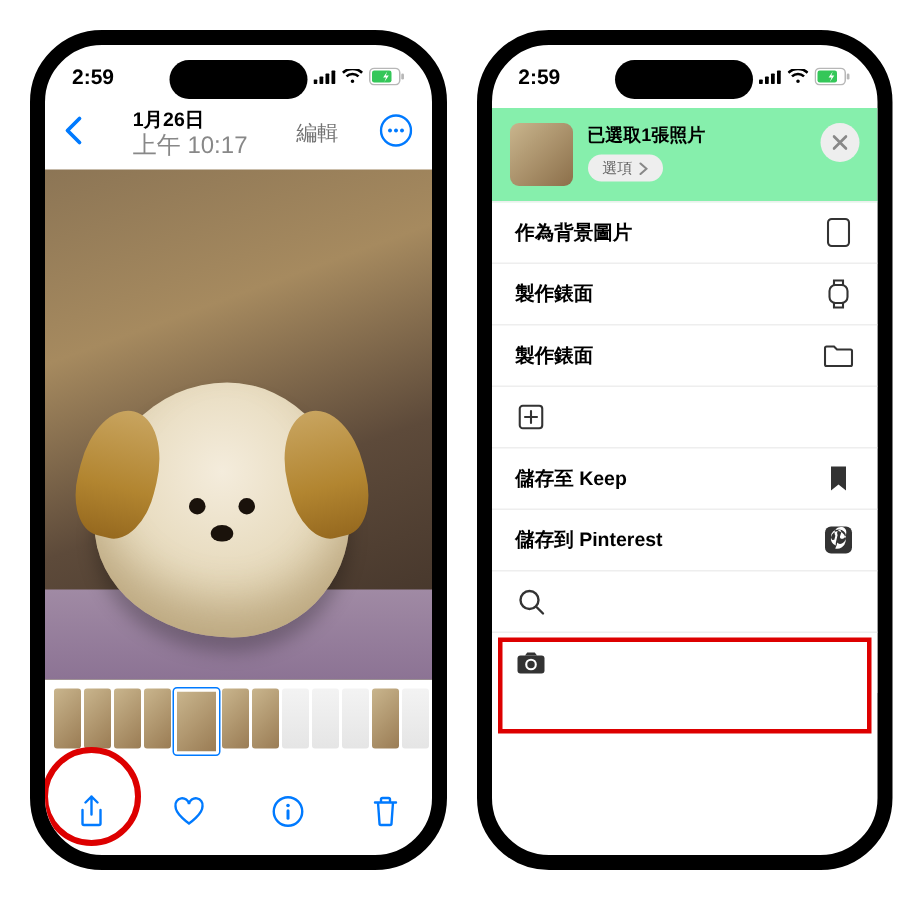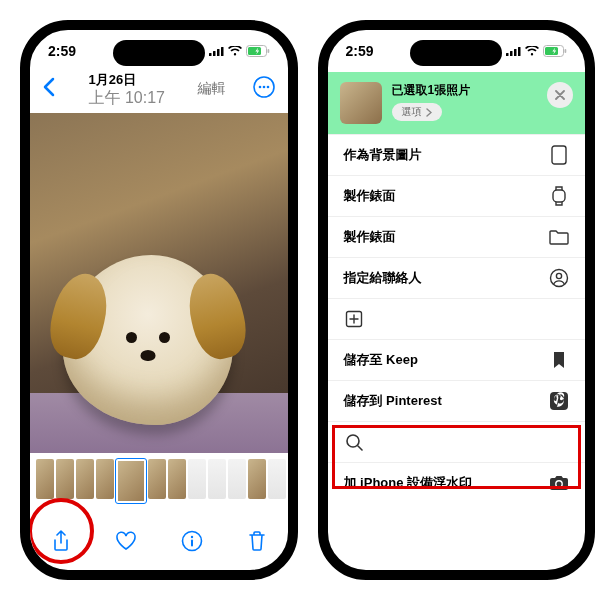--- a/index.html
+++ b/index.html
@@ -333,30 +333,20 @@
       </div>
       <div class="action-row">
         <span>製作錶面</span>
         <span class="action-icon">
           <svg width="20" height="16" viewBox="0 0 20 16">
             <path d="M2 2h5l2 2h9a1 1 0 011 1v9a1 1 0 01-1 1H2a1 1 0 01-1-1V3a1 1 0 011-1z" fill="none" stroke="#333" stroke-width="1.4"></path>
           </svg>
         </span>
       </div>
       <div class="action-row">
-        <span>指定給聯絡人</span>
-        <span class="action-icon">
-          <svg width="20" height="20" viewBox="0 0 20 20">
-            <circle cx="10" cy="10" r="8.5" fill="none" stroke="#333" stroke-width="1.4"></circle>
-            <circle cx="10" cy="8" r="2.6" fill="none" stroke="#333" stroke-width="1.4"></circle>
-            <path d="M4.5 16.5a6 6 0 0111 0" fill="none" stroke="#333" stroke-width="1.4"></path>
-          </svg>
-        </span>
-      </div>
-      <div class="action-row">
         <span class="action-icon">
           <svg width="18" height="18" viewBox="0 0 18 18">
             <rect x="1.5" y="1.5" width="15" height="15" rx="2" fill="none" stroke="#333" stroke-width="1.4"></rect>
             <path d="M9 5v8M5 9h8" stroke="#333" stroke-width="1.4" stroke-linecap="round"></path>
           </svg>
         </span>
       </div>
       <div class="action-row">
         <span>儲存至 Keep</span>
         <span class="action-icon">
@@ -376,21 +366,20 @@
       </div>
       <div class="action-row">
         <span class="action-icon">
           <svg width="18" height="18" viewBox="0 0 18 18">
             <circle cx="8" cy="8" r="6" fill="none" stroke="#333" stroke-width="1.6"></circle>
             <path d="M13 13l4 4" stroke="#333" stroke-width="1.6" stroke-linecap="round"></path>
           </svg>
         </span>
       </div>
       <div class="action-row">
-        <span>加 iPhone 設備浮水印</span>
         <span class="action-icon">
           <svg width="20" height="16" viewBox="0 0 20 16">
             <rect x="1" y="3" width="18" height="12" rx="2" fill="#333"></rect>
             <path d="M6 3l1.5-2h5L14 3" fill="#333"></path>
             <circle cx="10" cy="9" r="3.2" fill="none" stroke="#fff" stroke-width="1.4"></circle>
           </svg>
         </span>
       </div>
     </div>
 

